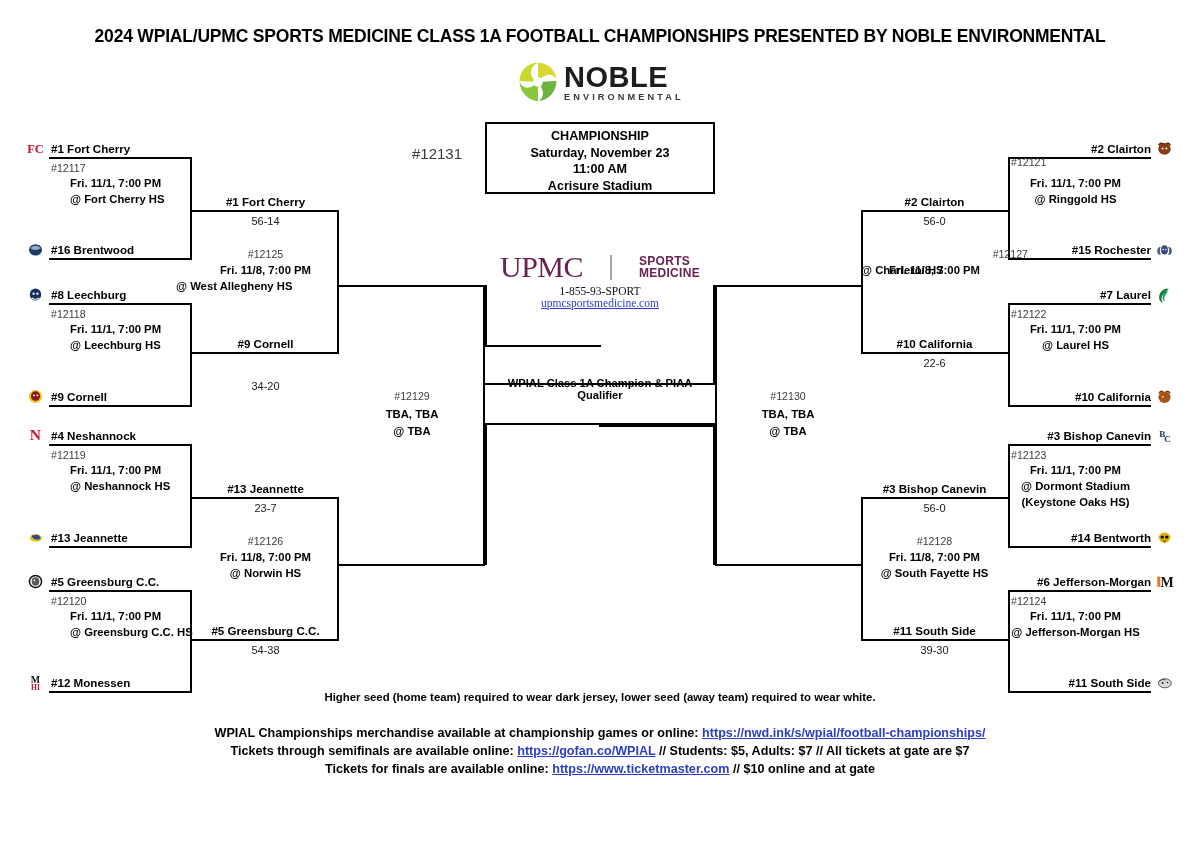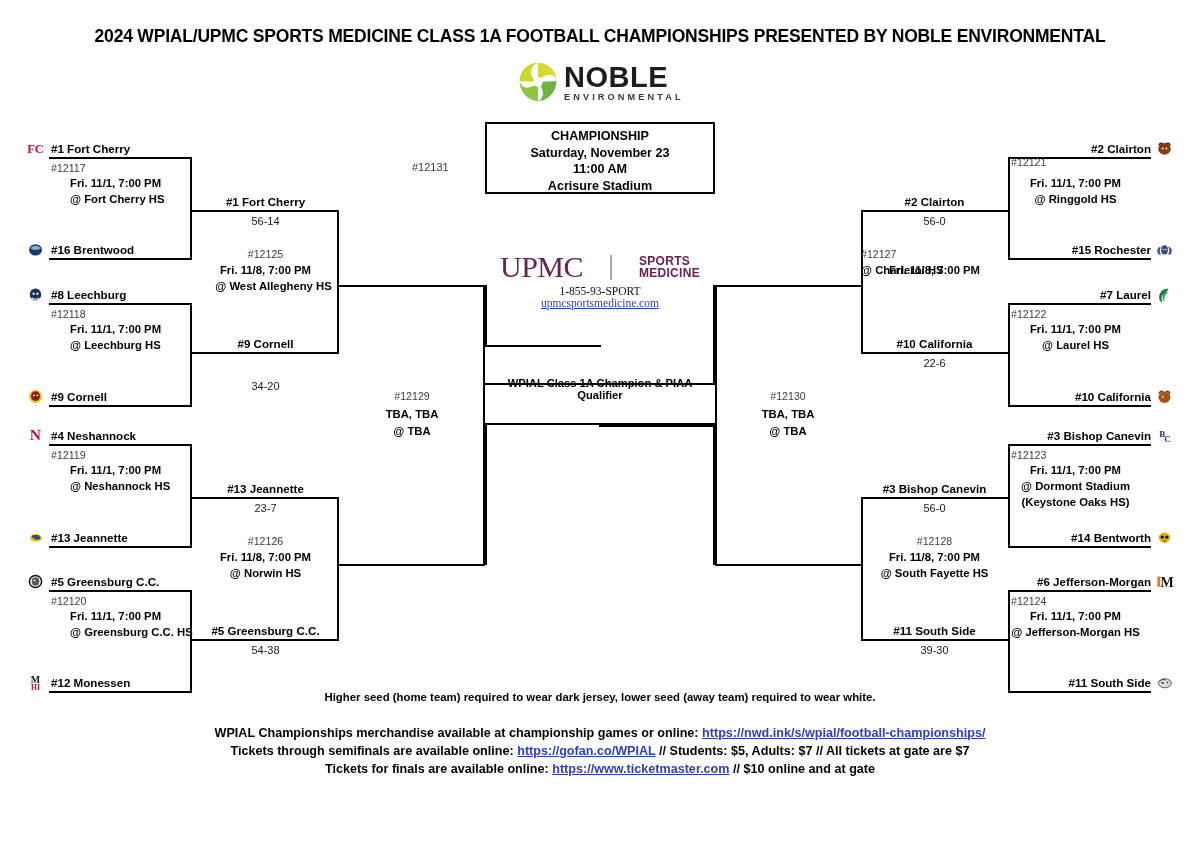--- a/index.html
+++ b/index.html
@@ -10,21 +10,21 @@
   
   .noble{left:508px;top:58px;width:190px;height:50px;}
   .noble-mark{position:absolute;left:8px;top:2px;width:44px;height:44px;}
   .noble-txt{position:absolute;left:56px;top:4px;}
   .noble-name{font-size:29px;font-weight:bold;letter-spacing:.5px;line-height:30px;color:#1d1d1b;}
   .noble-sub{font-size:9.2px;font-weight:bold;letter-spacing:3.1px;color:#3a3a38;line-height:11px;}
   
   .champ{left:485px;top:122px;width:230px;height:72px;border:2px solid #000;
          text-align:center;box-sizing:border-box;padding-top:4px;}
   .champ div{font-size:12.6px;font-weight:bold;line-height:16.5px;}
-  .gid-131{left:412px;top:161px;font-size:11px;color:#3a3a3a;}
+  .gid-131{left:412px;top:145px;font-size:15px;color:#3a3a3a;}
   
   .upmc{left:500px;top:252px;width:200px;text-align:center;}
   .upmc-row{display:flex;align-items:center;justify-content:space-between;}
   .upmc-word{font-family:"Liberation Serif","DejaVu Serif",serif;font-size:30px;
              color:#6b2150;letter-spacing:-.5px;line-height:30px;}
   .upmc-bar{width:1.6px;height:25px;background:#a9a2ad;margin:0 7px;}
   .upmc-sm{text-align:left;color:#6b2150;font-size:12px;font-weight:bold;
            line-height:12.4px;letter-spacing:.3px;}
   .upmc-phone{font-family:"Liberation Serif","DejaVu Serif",serif;font-size:11.5px;margin-top:3px;color:#111;}
   .upmc-url{font-family:"Liberation Serif","DejaVu Serif",serif;font-size:11.5px;color:#2b3ec4;
@@ -155,21 +155,21 @@
     <div class="info" style="top: 626px; left: 70px;">@ Greensburg C.C. HS</div>
     <div class="ln" style="left: 192px; top: 210px; width: 147px; height: 2px;"></div>
     <div class="ln" style="left: 192px; top: 352px; width: 147px; height: 2px;"></div>
     <div class="ln" style="left: 337px; top: 210px; width: 2px; height: 142px;"></div>
     <div class="seed" style="top: 195px; left: 192px; width: 147px; text-align: center;">#1 Fort Cherry</div>
     <div class="score" style="top: 215px; left: 192px; width: 147px; text-align: center;">56-14</div>
     <div class="seed" style="top: 337px; left: 192px; width: 147px; text-align: center;">#9 Cornell</div>
     <div class="score" style="top: 357px; left: 192px; width: 147px; text-align: center; margin-top: 23px;">34-20</div>
     <div class="gid" style="top: 248px; left: 192px; width: 147px; text-align: center;">#12125</div>
     <div class="info" style="top: 264px; left: 192px; width: 147px; text-align: center;">Fri. 11/8, 7:00 PM</div>
-    <div class="info" style="top: 280px; left: 200px; width: 147px; text-align: center;">@ West Allegheny HS</div>
+    <div class="info" style="top: 280px; left: 176px; width: 147px; text-align: left;">@ West Allegheny HS</div>
     <div class="ln" style="left: 192px; top: 497px; width: 147px; height: 2px;"></div>
     <div class="ln" style="left: 192px; top: 639px; width: 147px; height: 2px;"></div>
     <div class="ln" style="left: 337px; top: 497px; width: 2px; height: 142px;"></div>
     <div class="seed" style="top: 482px; left: 192px; width: 147px; text-align: center;">#13 Jeannette</div>
     <div class="score" style="top: 502px; left: 192px; width: 147px; text-align: center;">23-7</div>
     <div class="seed" style="top: 624px; left: 192px; width: 147px; text-align: center;">#5 Greensburg C.C.</div>
     <div class="score" style="top: 644px; left: 192px; width: 147px; text-align: center;">54-38</div>
     <div class="gid" style="top: 535px; left: 192px; width: 147px; text-align: center;">#12126</div>
     <div class="info" style="top: 551px; left: 192px; width: 147px; text-align: center;">Fri. 11/8, 7:00 PM</div>
     <div class="info" style="top: 567px; left: 192px; width: 147px; text-align: center;">@ Norwin HS</div>
@@ -257,21 +257,21 @@
     <div class="gid" style="top: 595px; left: 1011px;">#12124</div>
     <div class="info" style="top: 610px; left: 1008px; width: 135px; text-align: center;">Fri. 11/1, 7:00 PM</div>
     <div class="info" style="top: 626px; left: 1008px; width: 135px; text-align: center;">@ Jefferson-Morgan HS</div>
     <div class="ln" style="left: 861px; top: 210px; width: 147px; height: 2px;"></div>
     <div class="ln" style="left: 861px; top: 352px; width: 147px; height: 2px;"></div>
     <div class="ln" style="left: 861px; top: 210px; width: 2px; height: 142px;"></div>
     <div class="seed" style="top: 195px; left: 861px; width: 147px; text-align: center;">#2 Clairton</div>
     <div class="score" style="top: 215px; left: 861px; width: 147px; text-align: center;">56-0</div>
     <div class="seed" style="top: 337px; left: 861px; width: 147px; text-align: center;">#10 California</div>
     <div class="score" style="top: 357px; left: 861px; width: 147px; text-align: center;">22-6</div>
-    <div class="gid" style="top: 248px; left: 861px; width: 147px; text-align: left;">#12127</div>
+    <div class="gid" style="top: 248px; left: 861px; width: 147px; text-align: right; padding-left: 20px;">#12127</div>
     <div class="info" style="top: 264px; left: 861px; width: 147px; text-align: center;">Fri. 11/8, 7:00 PM</div>
     <div class="info" style="top: 264px; left: 861px; width: 147px; ">@ Charleroi HS</div>
     <div class="ln" style="left: 861px; top: 497px; width: 147px; height: 2px;"></div>
     <div class="ln" style="left: 861px; top: 639px; width: 147px; height: 2px;"></div>
     <div class="ln" style="left: 861px; top: 497px; width: 2px; height: 142px;"></div>
     <div class="seed" style="top: 482px; left: 861px; width: 147px; text-align: center;">#3 Bishop Canevin</div>
     <div class="score" style="top: 502px; left: 861px; width: 147px; text-align: center;">56-0</div>
     <div class="seed" style="top: 624px; left: 861px; width: 147px; text-align: center;">#11 South Side</div>
     <div class="score" style="top: 644px; left: 861px; width: 147px; text-align: center;">39-30</div>
     <div class="gid" style="top: 535px; left: 861px; width: 147px; text-align: center;">#12128</div>

